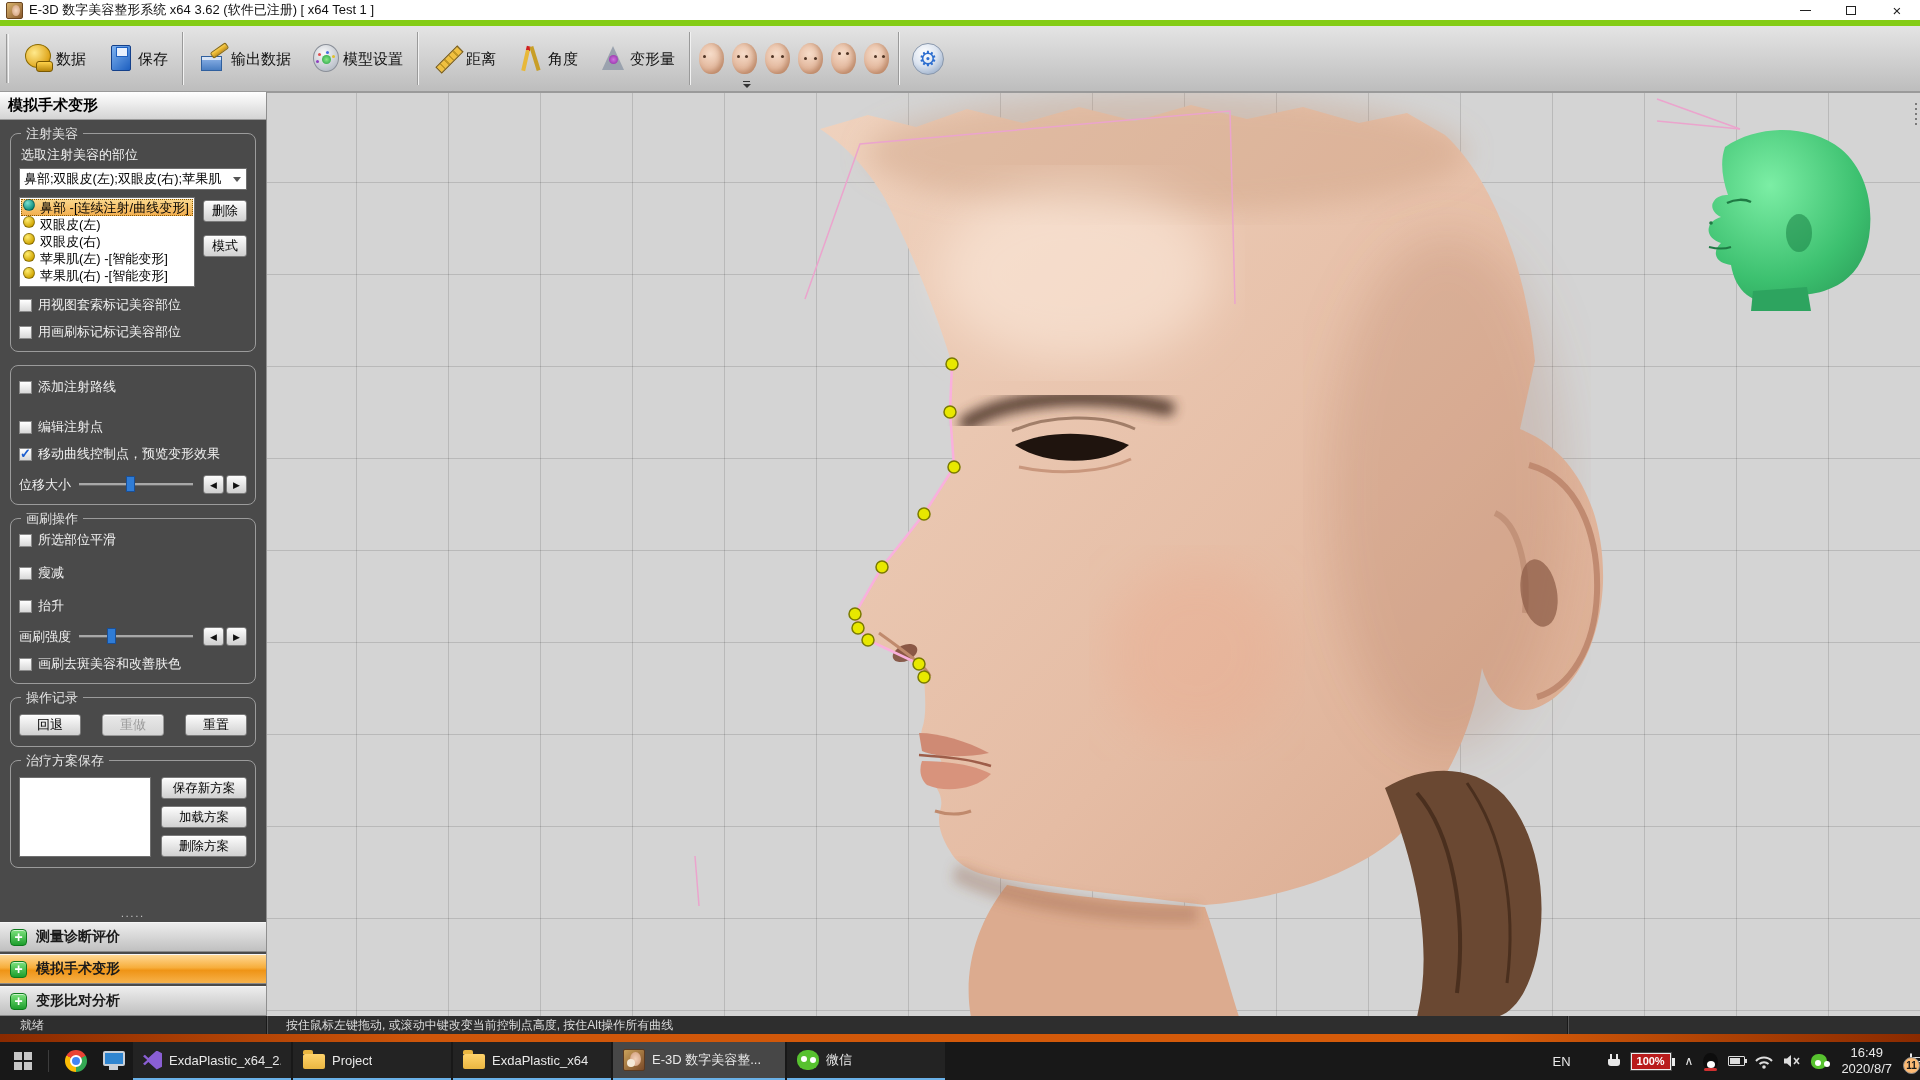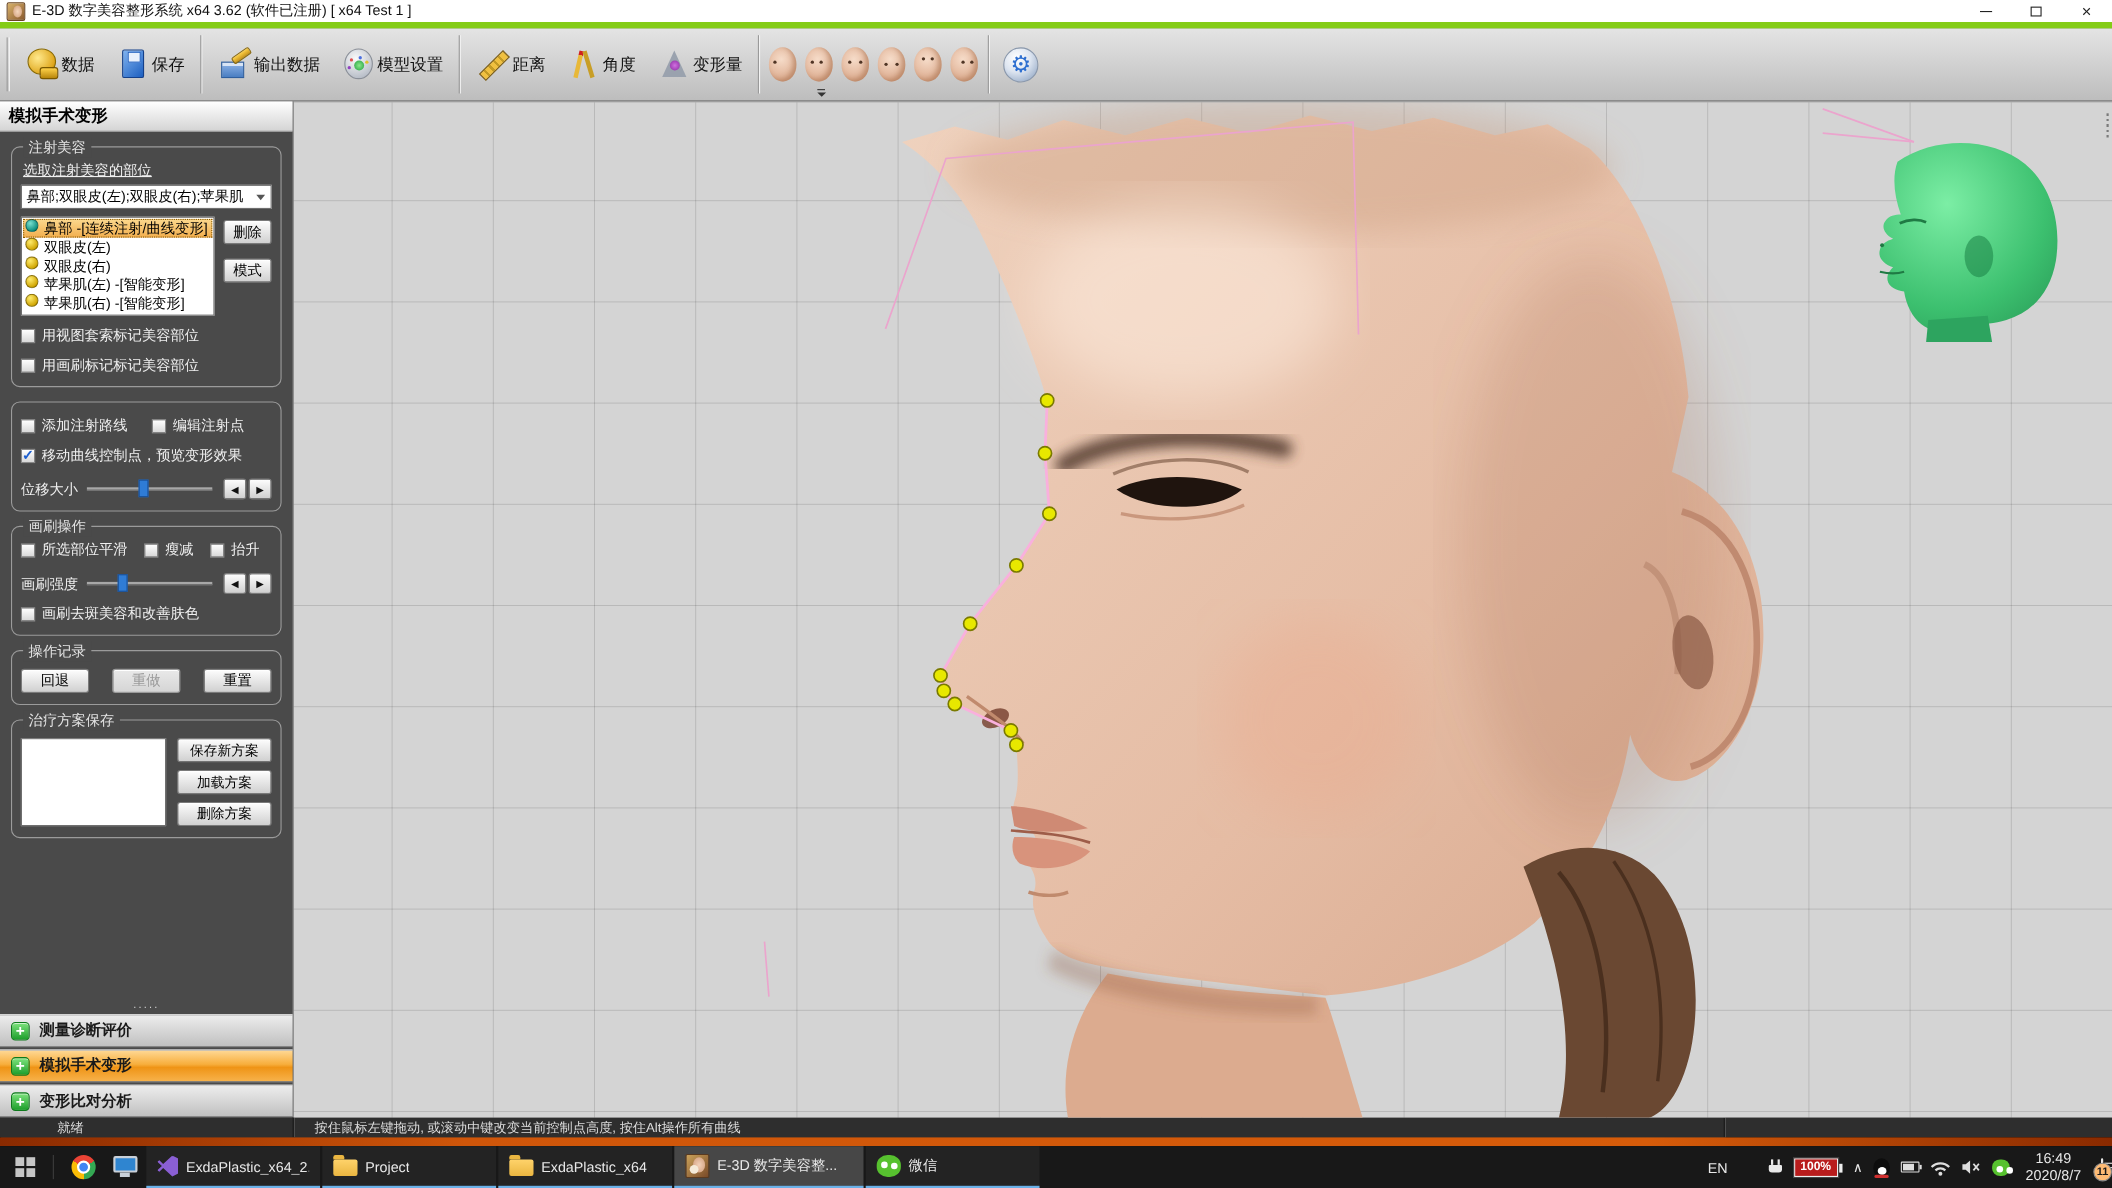--- a/index.html
+++ b/index.html
@@ -87,21 +87,21 @@
 
   
   .panel { width:267px; flex:0 0 auto; background:#4a4a4a; border-right:1px solid #8f8f8f;
     display:flex; flex-direction:column; color:#f0f0f0; font-size:13px; }
   .panel-header { height:28px; background:linear-gradient(#ffffff,#d4d4d4); color:#000;
     font-size:15px; font-weight:bold; display:flex; align-items:center; padding-left:8px;
     border-bottom:1px solid #9a9a9a; flex:0 0 auto; }
   .group { margin:13px 10px 0 10px; border:1px solid #9b9b9b; border-radius:8px;
     padding:12px 8px 10px 8px; position:relative; flex:0 0 auto; }
   .legend { position:absolute; top:-9px; left:10px; background:#4a4a4a; padding:0 5px; color:#e4e4e4; }
-  .fld-lbl { margin:0 0 4px 2px;text-decoration:underline; }
+  .fld-lbl { margin:0 0 4px 2px; }
   .combo { height:22px; background:#fff; border:1px solid #6f6f6f; display:flex; align-items:center;
     color:#000; padding:0 20px 0 4px; position:relative; overflow:hidden; white-space:nowrap; }
   .combo::after { content:""; position:absolute; right:5px; top:8px; border-left:4px solid transparent;
     border-right:4px solid transparent; border-top:5px solid #555; }
   .list-row { display:flex; margin-top:7px; align-items:flex-start; }
   .listbox { flex:1 1 auto; height:90px; background:#fff; border:1px solid #6f6f6f; overflow:hidden; padding:1px; }
   .li { display:flex; align-items:flex-start; height:17px; color:#000; white-space:nowrap; overflow:hidden; }
   .li.selected { background:linear-gradient(#fbd98f,#f2ae4e); outline:1px dotted #8a5a00; outline-offset:-1px; }
   .bullet { width:12px; height:12px; border-radius:50%; margin:0 5px 0 2px; flex:0 0 auto;
     border:1px solid rgba(0,0,0,.35); }
@@ -111,21 +111,21 @@
     margin-left:8px; padding-top:3px; }
   .sbtn { height:22px; background:linear-gradient(#fdfdfd,#d0d0d0); border:1px solid #7a7a7a;
     border-radius:3px; color:#000; font-size:13px; display:flex; align-items:center; justify-content:center;
     box-shadow:inset 0 1px 0 #fff; white-space:nowrap; }
   .sbtn.disabled { color:#9a9a9a; background:linear-gradient(#e9e9e9,#d5d5d5); border-color:#9a9a9a; }
   .cb-row { display:flex; align-items:center; margin-top:9px; }
   .cb { width:13px; height:13px; background:linear-gradient(#ffffff,#d8d8d8); border:1px solid #8a8a8a;
     margin-right:6px; position:relative; flex:0 0 auto; }
   .cb.checked::after { content:"✓"; position:absolute; left:0px; top:-3px; font-size:13px;
     font-weight:bold; color:#1d5fd0; }
-  .cb-inline { display:flex; gap:22px; }
+  .cb-inline { display:flex; gap:22px;flex-direction:column; }
   .cb-inline .cb-row { margin-top:0; }
   .slider-row { display:flex; align-items:center; margin-top:12px; }
   .sl-lbl { width:60px; flex:0 0 auto; }
   .track { flex:1 1 auto; height:3px; background:#a8a8a8; border-bottom:1px solid #6a6a6a;
     position:relative; margin-right:8px; }
   .thumb { position:absolute; top:-7px; width:9px; height:16px; background:#2f7cd6;
     border:1px solid #1a4f95; }
   .spin { width:21px; height:19px; background:linear-gradient(#fdfdfd,#cfcfcf); border:1px solid #7a7a7a;
     border-radius:3px; display:flex; align-items:center; justify-content:center; font-size:9px; color:#111;
     margin-left:2px; flex:0 0 auto; }
@@ -154,21 +154,21 @@
                      linear-gradient(90deg,rgba(0,0,0,.13) 1px,transparent 1px);
     background-size:92px 92px; background-position:89px 89px; border-top:1px solid #9a9a9a; overflow:hidden; }
   .vp-grip { position:absolute; right:3px; top:10px; width:2px; height:22px;
     background:repeating-linear-gradient(#7a7a7a 0 2px,transparent 2px 5px); }
   .scene { position:absolute; inset:0; }
   .ctrl-pt { fill:#e8e800; stroke:#7a7a00; stroke-width:1.5; }
 
   
   .statusbar { height:18px; flex:0 0 auto; background:#2e2e2e; color:#dcdcdc; font-size:12px;
     display:flex; align-items:center; }
-  .seg-ready { width:267px; flex:0 0 auto; padding-left:52px; border-right:1px solid #191919;
+  .seg-ready { width:267px; flex:0 0 auto; padding-left:20px; border-right:1px solid #191919;
     box-shadow:1px 0 0 #555; height:100%; display:flex; align-items:center; }
   .seg-hint { flex:1 1 auto; padding-left:19px; height:100%; display:flex; align-items:center;
     border-right:1px solid #191919; box-shadow:1px 0 0 #555; }
   .seg-end { width:352px; flex:0 0 auto; height:100%; }
   .orange-strip { height:8px; flex:0 0 auto;
     background:linear-gradient(90deg,#8a2a00,#cf560a 22%,#d65c0a 78%,#8a2a00); }
 
   
   .taskbar { height:38px; flex:0 0 auto; background:#181818; display:flex; align-items:center; color:#e8e8e8; }
   .tk-start { width:46px; height:100%; display:flex; align-items:center; justify-content:center; }

